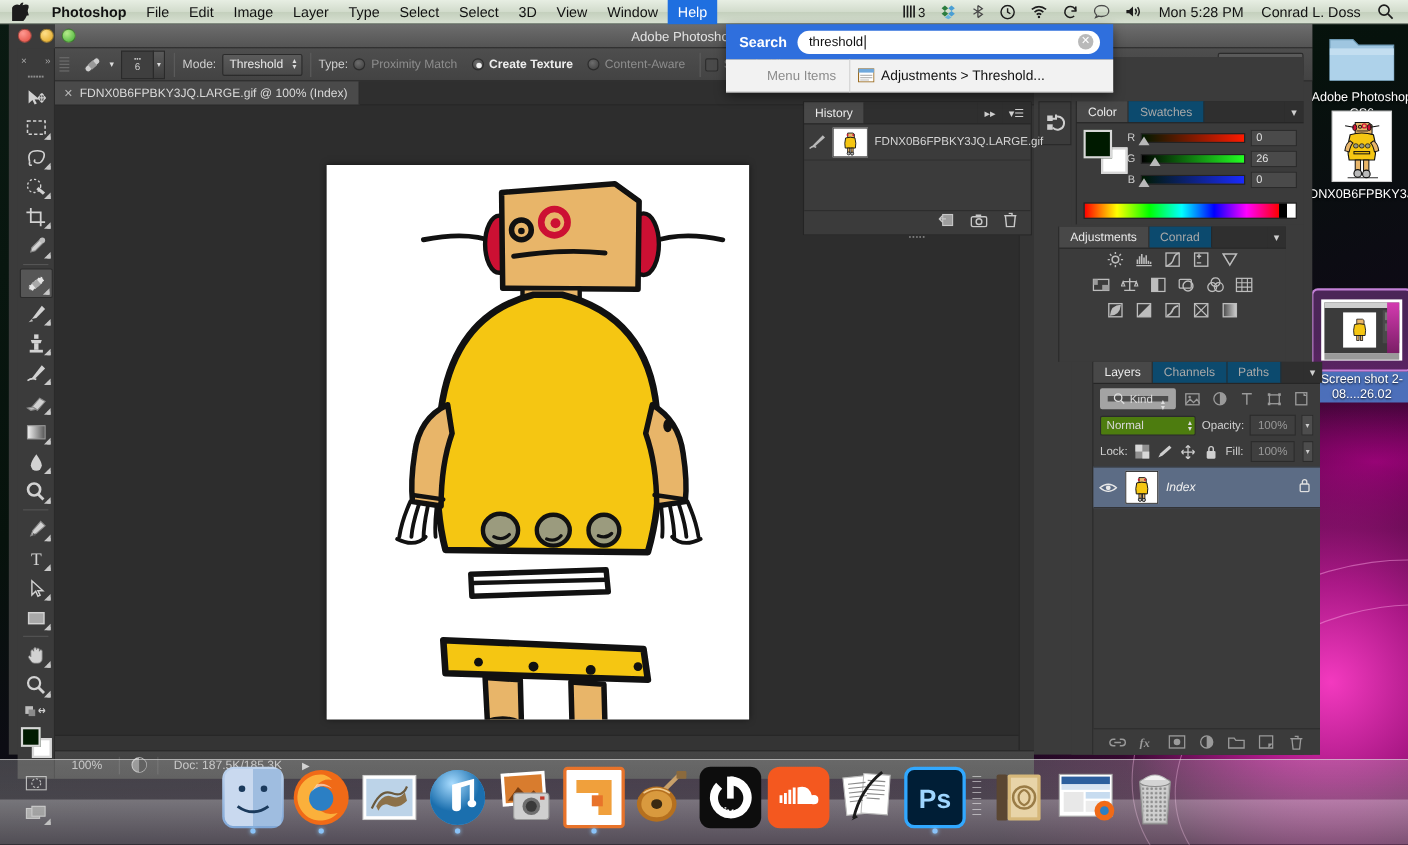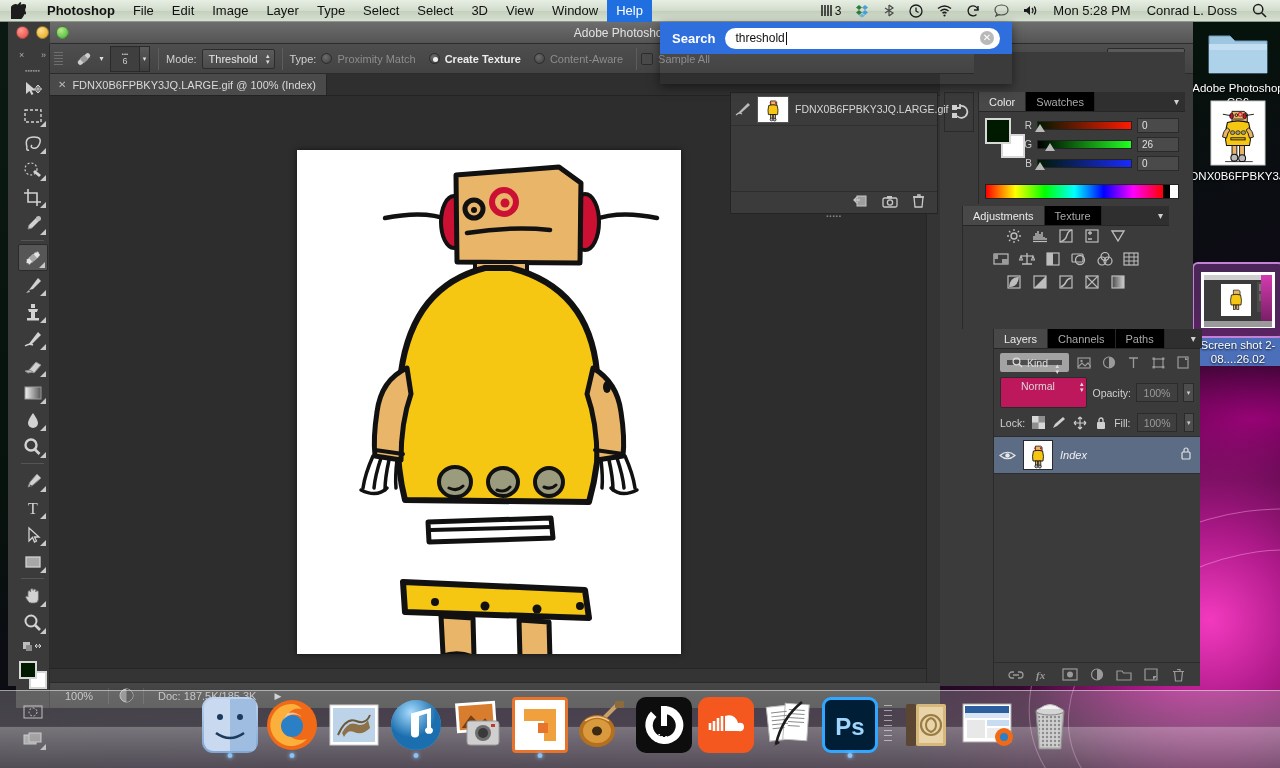--- a/index.html
+++ b/index.html
@@ -175,21 +175,21 @@
   
   .vscroll { position:absolute; right:0; top:74px; width:14px; height:586px; background:#343434; border-left:1px solid #262626;}
   .hscroll { position:absolute; left:42px; top:646px; width:890px; height:14px; background:#343434; border-top:1px solid #262626;}
 
   
   .panel { position:absolute; background:#3b3b3b; }
   .panel-tabs {
     display:flex; align-items:stretch; height:20px; background:#2f2f2f;
     border-bottom:1px solid #262626;
   }
-  .ptab { padding:0 10px; display:flex; align-items:center; font-size:11px; color:#a8a8a8; background:#000000; border-right:1px solid #262626;}
+  .ptab { padding:0 10px; display:flex; align-items:center; font-size:11px; color:#a8a8a8; background:#0c4a6e; border-right:1px solid #262626;}
   .ptab.active { background:#484848; color:#eaeaea; }
   .ptab.spacer { flex:1; background:#2f2f2f; border-right:none; }
   .ptab.menu { color:#cfcfcf; font-size:10px; padding:0 6px; background:#2f2f2f; border-right:none;}
 
   
   #history { left:730px; top:92px; width:208px; height:122px; border:1px solid #242424; z-index:30;}
   .hist-row { display:flex; align-items:center; height:33px; padding:0 4px; gap:6px; color:#d5d5d5; font-size:10.5px; }
   .hist-row.snap { border-bottom:1px solid #303030; }
   .hist-row.sel { background:#5c6c85; }
   .hist-thumb { width:32px;height:27px; background:#fff; border:1px solid #555; display:block;}
@@ -227,22 +227,22 @@
   .adj-ic { width:22px;height:20px; display:flex; align-items:center; justify-content:center;}
 
   
   #layerspanel { left:978px; top:329px; width:207px; height:357px; border-left:1px solid #2a2a2a; z-index:25;margin-left:15px;}
   .lp-filter { display:flex; align-items:center; gap:4px; padding:4px 6px; }
   .lp-kind { display:flex; align-items:center; gap:4px; background:#4d4d4d; border:7px solid #a3a3a3; border-radius:2px;
     padding:2px 14px 2px 5px; color:#dcdcdc; font-size:10.5px; position:relative; height:19px;}
   .lp-kind .arrows{position:absolute;right:3px;top:3px;font-size:7px;line-height:6px;color:#ddd;}
   .lp-fic { width:21px;height:19px; display:flex;align-items:center;justify-content:center;}
   .lp-blend { display:flex; align-items:center; gap:5px; padding:1px 6px 3px 6px;}
-  .lp-mode { flex:1; background:#be185d; border:1px solid #2b2b2b; border-radius:2px; color:#d8d8d8; font-size:10.5px;
-    padding:2px 14px 2px 20px; position:relative; height:31px;}
+  .lp-mode { flex:1; background:#4d7c0f; border:1px solid #2b2b2b; border-radius:2px; color:#d8d8d8; font-size:10.5px;
+    padding:2px 14px 2px 5px; position:relative; height:18px;}
   .lp-mode .arrows{position:absolute;right:3px;top:3px;font-size:7px;line-height:6px;color:#ddd;}
   .lp-oplab { color:#cfcfcf; font-size:10.5px;}
   .lp-opval { width:42px;height:19px;background:#3f3f3f;border:1px solid #2b2b2b;color:#9a9a9a;font-size:10.5px;
     display:flex;align-items:center;justify-content:center;}
   .lp-opspin { width:11px;height:19px;background:#4d4d4d;border:1px solid #2b2b2b;display:flex;align-items:center;justify-content:center;font-size:7px;color:#ccc;}
   .lp-lock { display:flex; align-items:center; gap:7px; padding:2px 6px 4px 6px; color:#cfcfcf; font-size:10.5px;}
   .lp-lockic{ width:14px;height:14px; display:flex;align-items:center;justify-content:center;}
   .lp-row { display:flex; align-items:center; gap:7px; height:38px; padding:0 8px 0 4px; background:#5c6c85; border-top:1px solid #2e2e2e; border-bottom:1px solid #2e2e2e;}
   .lp-eye { width:18px; display:flex; align-items:center; justify-content:center;}
   .lp-thumb { width:30px;height:30px;background:#fff;border:1px solid #2a2a2a;}
@@ -741,20 +741,26 @@
 <div id="minidock">
   <svg width="20" height="20" viewBox="0 0 20 20">
       <rect x="3" y="3" width="5" height="5" fill="#cfcfcf"></rect>
       <rect x="3" y="11" width="5" height="5" fill="#cfcfcf"></rect>
       <path d="M11 4 a6 6 0 1 1 -3 10" fill="none" stroke="#cfcfcf" stroke-width="1.8"></path>
       <path d="M11 2 v4 h-4" fill="none" stroke="#cfcfcf" stroke-width="1.8"></path>
     </svg>
 </div>
 
 <div class="panel" id="history">
+  <div class="panel-tabs">
+    <div class="ptab active">History</div>
+    <div class="ptab spacer"></div>
+    <div class="ptab menu">▸▸</div>
+    <div class="ptab menu">▾☰</div>
+  </div>
   <div class="hist-row snap">
     <span style="width:20px;display:flex;justify-content:center;">
       <svg width="16" height="14" viewBox="0 0 16 14">
           <path d="M13 1 l2 2 l-9 8 l-4 1 z" fill="#b9b9b9"></path>
           <path d="M1 13 q3 -3 6 -1" stroke="#b9b9b9" stroke-width="1.3" fill="none"></path>
         </svg>
     </span>
     <span class="hist-thumb">
       <svg width="30" height="25" viewBox="0 0 30 25">
         <rect width="30" height="25" fill="#fff"></rect>
@@ -831,21 +837,21 @@
         <span class="cp-val">0</span>
       </div>
     </div>
   </div>
   <div class="cp-spectrum" style="background:linear-gradient(90deg,#ff0000,#ffff00,#00ff00,#00ffff,#0000ff,#ff00ff,#ff0000 92%,#000 92%,#000 96%,#fff 96%);"></div>
 </div>
 
 <div class="panel" id="adjpanel">
   <div class="panel-tabs">
     <div class="ptab active">Adjustments</div>
-    <div class="ptab">Texture</div>
+    <div class="ptab">Conrad</div>
     <div class="ptab spacer"></div>
     <div class="ptab menu">▾</div>
   </div>
   <div class="adj-grid">
     <div class="adj-rowg">
       <span class="adj-ic">
           <svg width="16" height="16" viewBox="0 0 16 16">
             <circle cx="8" cy="8" r="3" fill="none" stroke="#bdbdbd" stroke-width="1.4"></circle>
             <path d="M8 1v2M8 13v2M1 8h2M13 8h2M3 3l1.4 1.4M11.6 11.6L13 13M13 3l-1.4 1.4M4.4 11.6L3 13" stroke="#bdbdbd" stroke-width="1.3"></path>
           </svg>
@@ -1208,20 +1214,32 @@
 
 <div id="searchpanel">
   <div class="srow">
     <span class="slabel">Search</span>
     <div class="sinput">
       <span>threshold</span>
         <span class="caret"></span>
       <span class="clearbtn">✕</span>
     </div>
   </div>
+  <div class="rrow">
+    <span class="rcat">Menu Items</span>
+    <span class="rdiv"></span>
+    <span class="ricon">
+      <svg width="15" height="13" viewBox="0 0 15 13">
+          <rect x="0.5" y="0.5" width="14" height="12" fill="#fff" stroke="#9a6b20"></rect>
+          <rect x="0.5" y="0.5" width="14" height="3.5" fill="#6fa8dc"></rect>
+          <path d="M2 6.5 h11 M2 8.6 h11 M2 10.7 h8" stroke="#b9b9b9" stroke-width="1"></path>
+        </svg>
+    </span>
+    <span class="rtext">Adjustments &gt; Threshold...</span>
+  </div>
 </div>
 
 <div id="dock">
 
   <div class="dockitem">
     <div class="ic" style="background:linear-gradient(180deg,#bfd4ee,#7fa6d6);">
       <svg width="52" height="52" viewBox="0 0 52 52">
           <rect width="52" height="52" rx="9" fill="#c9d9ef"></rect>
           <path d="M26 0 h26 v52 h-26 z" fill="#9fbde0"></path>
           <circle cx="16" cy="18" r="3" fill="#1b3a5c"></circle>

